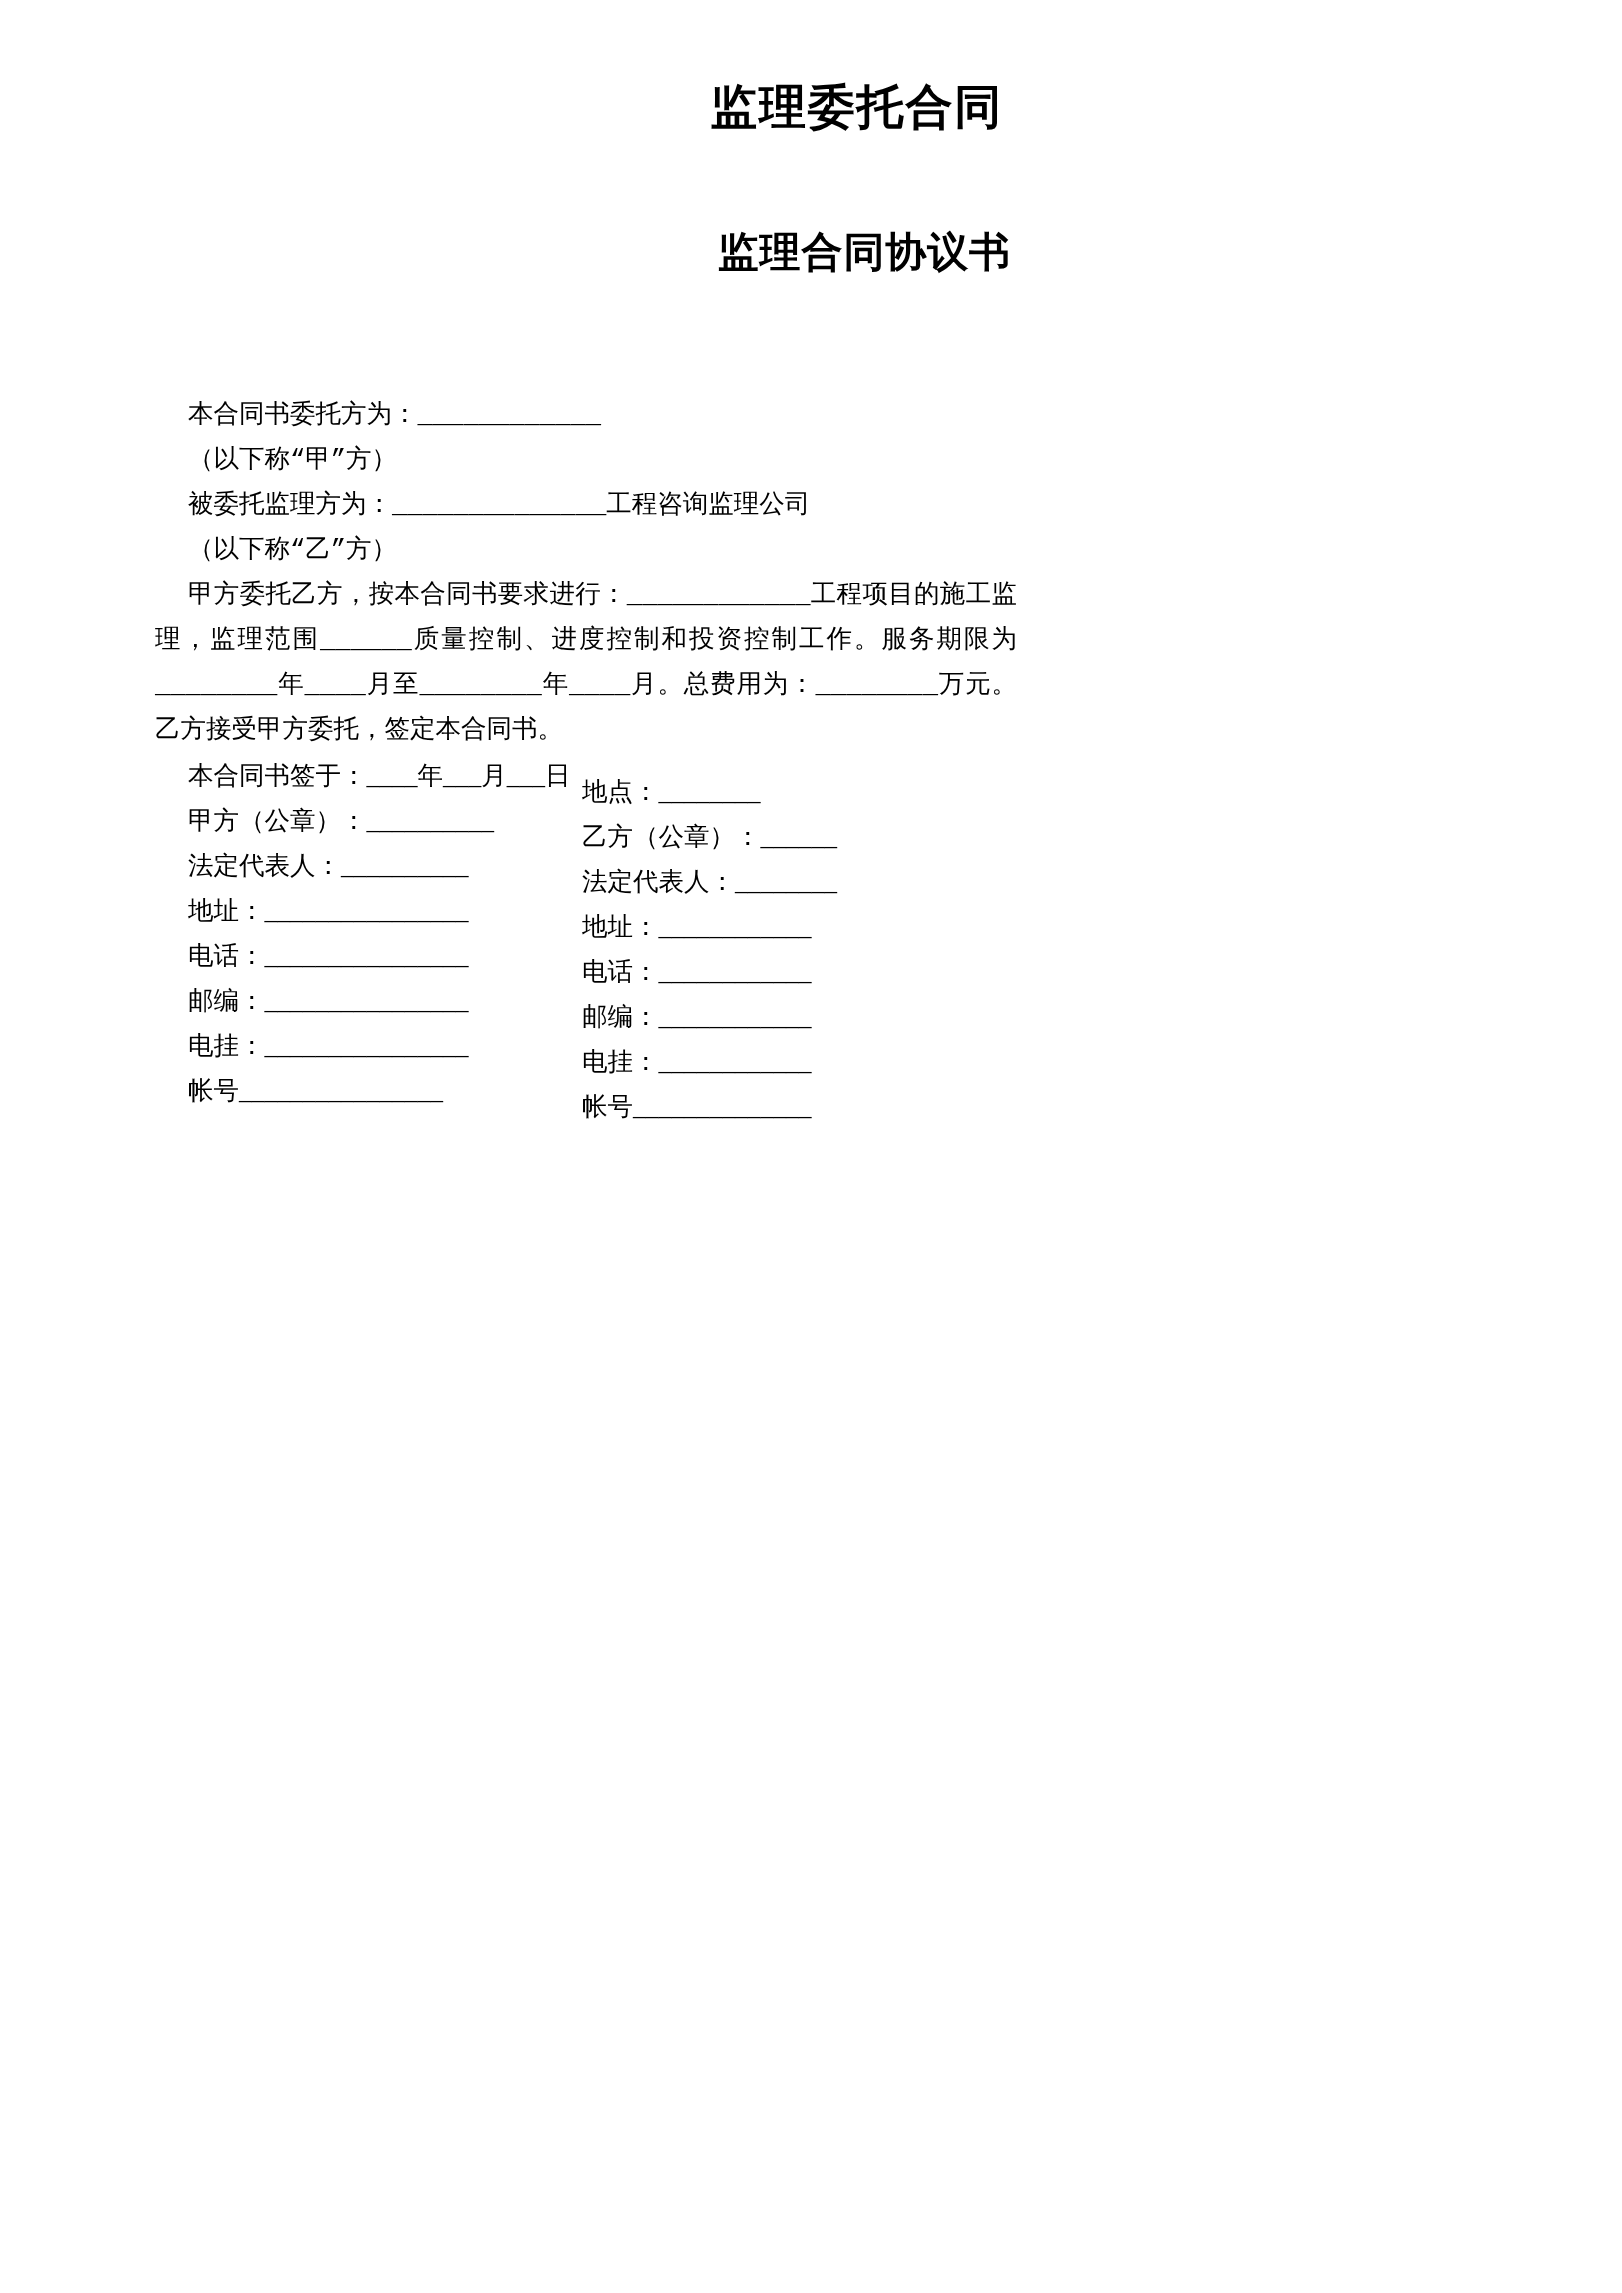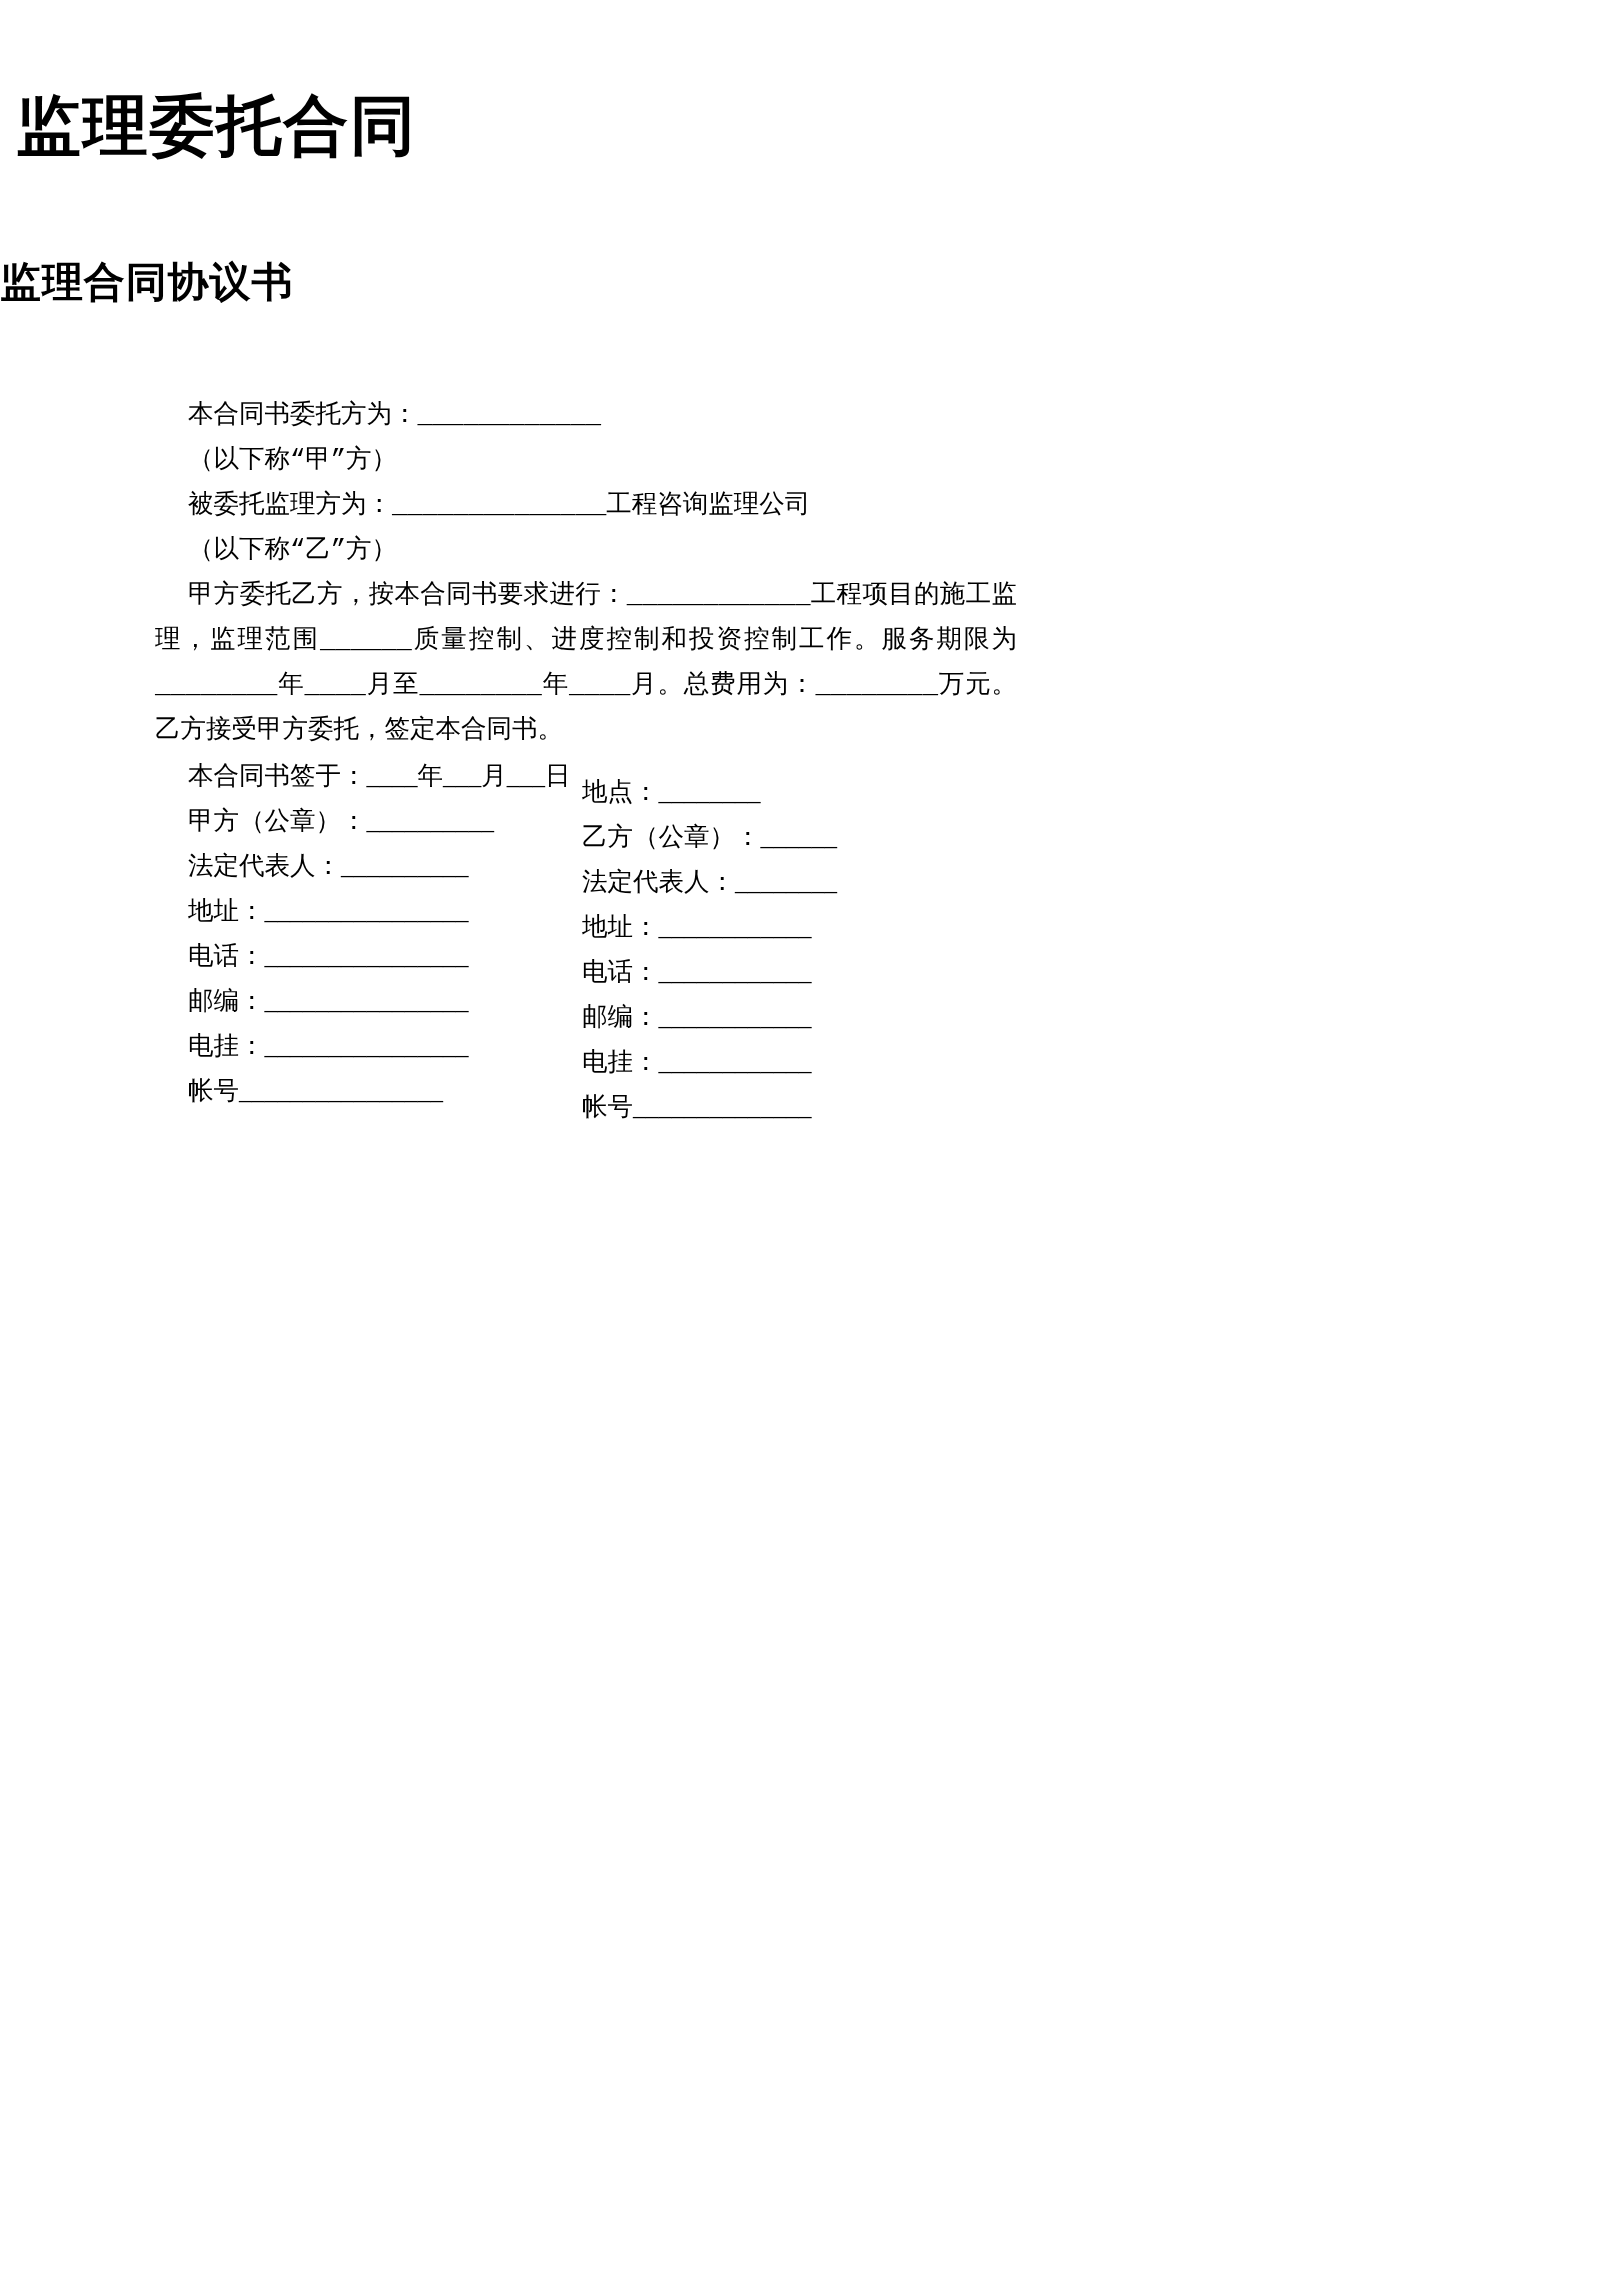--- a/index.html
+++ b/index.html
@@ -13,30 +13,30 @@
     font-family: "Liberation Serif", "DejaVu Serif", serif;
     overflow: hidden;
   }
   .heading-block {
     position: absolute;
     left: 0;
     top: 71px;
     width: 1011px;
   }
   .doc-title {
-    margin: 16px;
-    text-align: left;
-    font-size: 65px;
+    margin: 8px;
+    text-align: right;
+    font-size: 47px;
     font-weight: 700;
     letter-spacing: 1.8px;
     line-height: 1.2;
   }
   .doc-subtitle {
     margin: 93px 0 0 0;
-    text-align: left;
+    text-align: right;
     font-size: 41px;
     font-weight: 700;
     letter-spacing: 0.9px;
     line-height: 1.2;
   }
   .doc-body {
     position: absolute;
     left: 155px;
     top: 393px;
     width: 862px;

